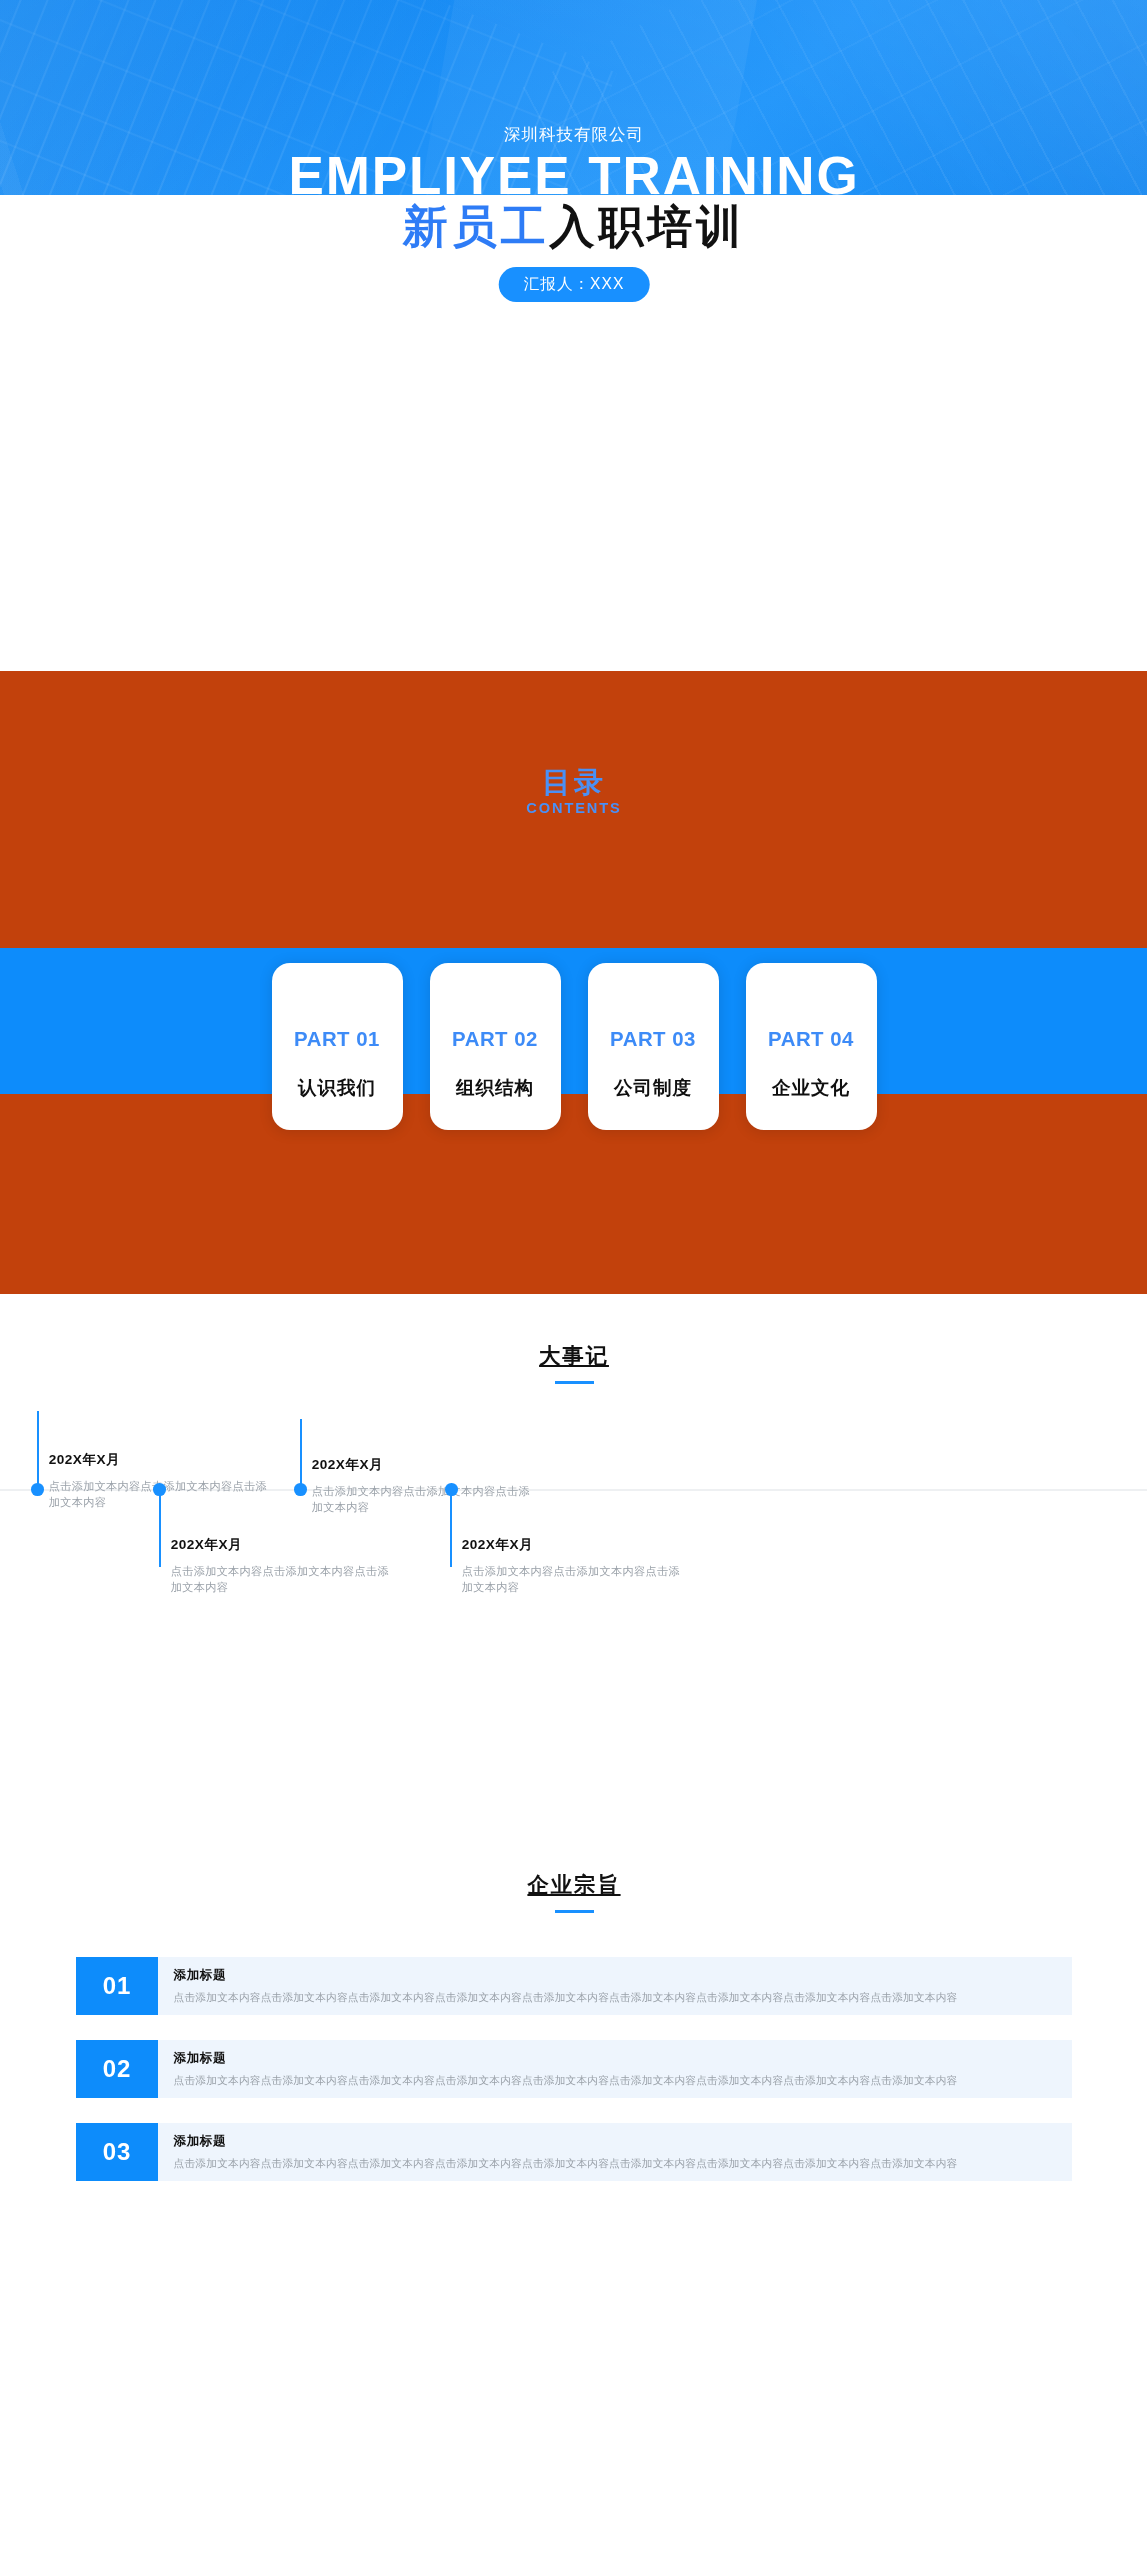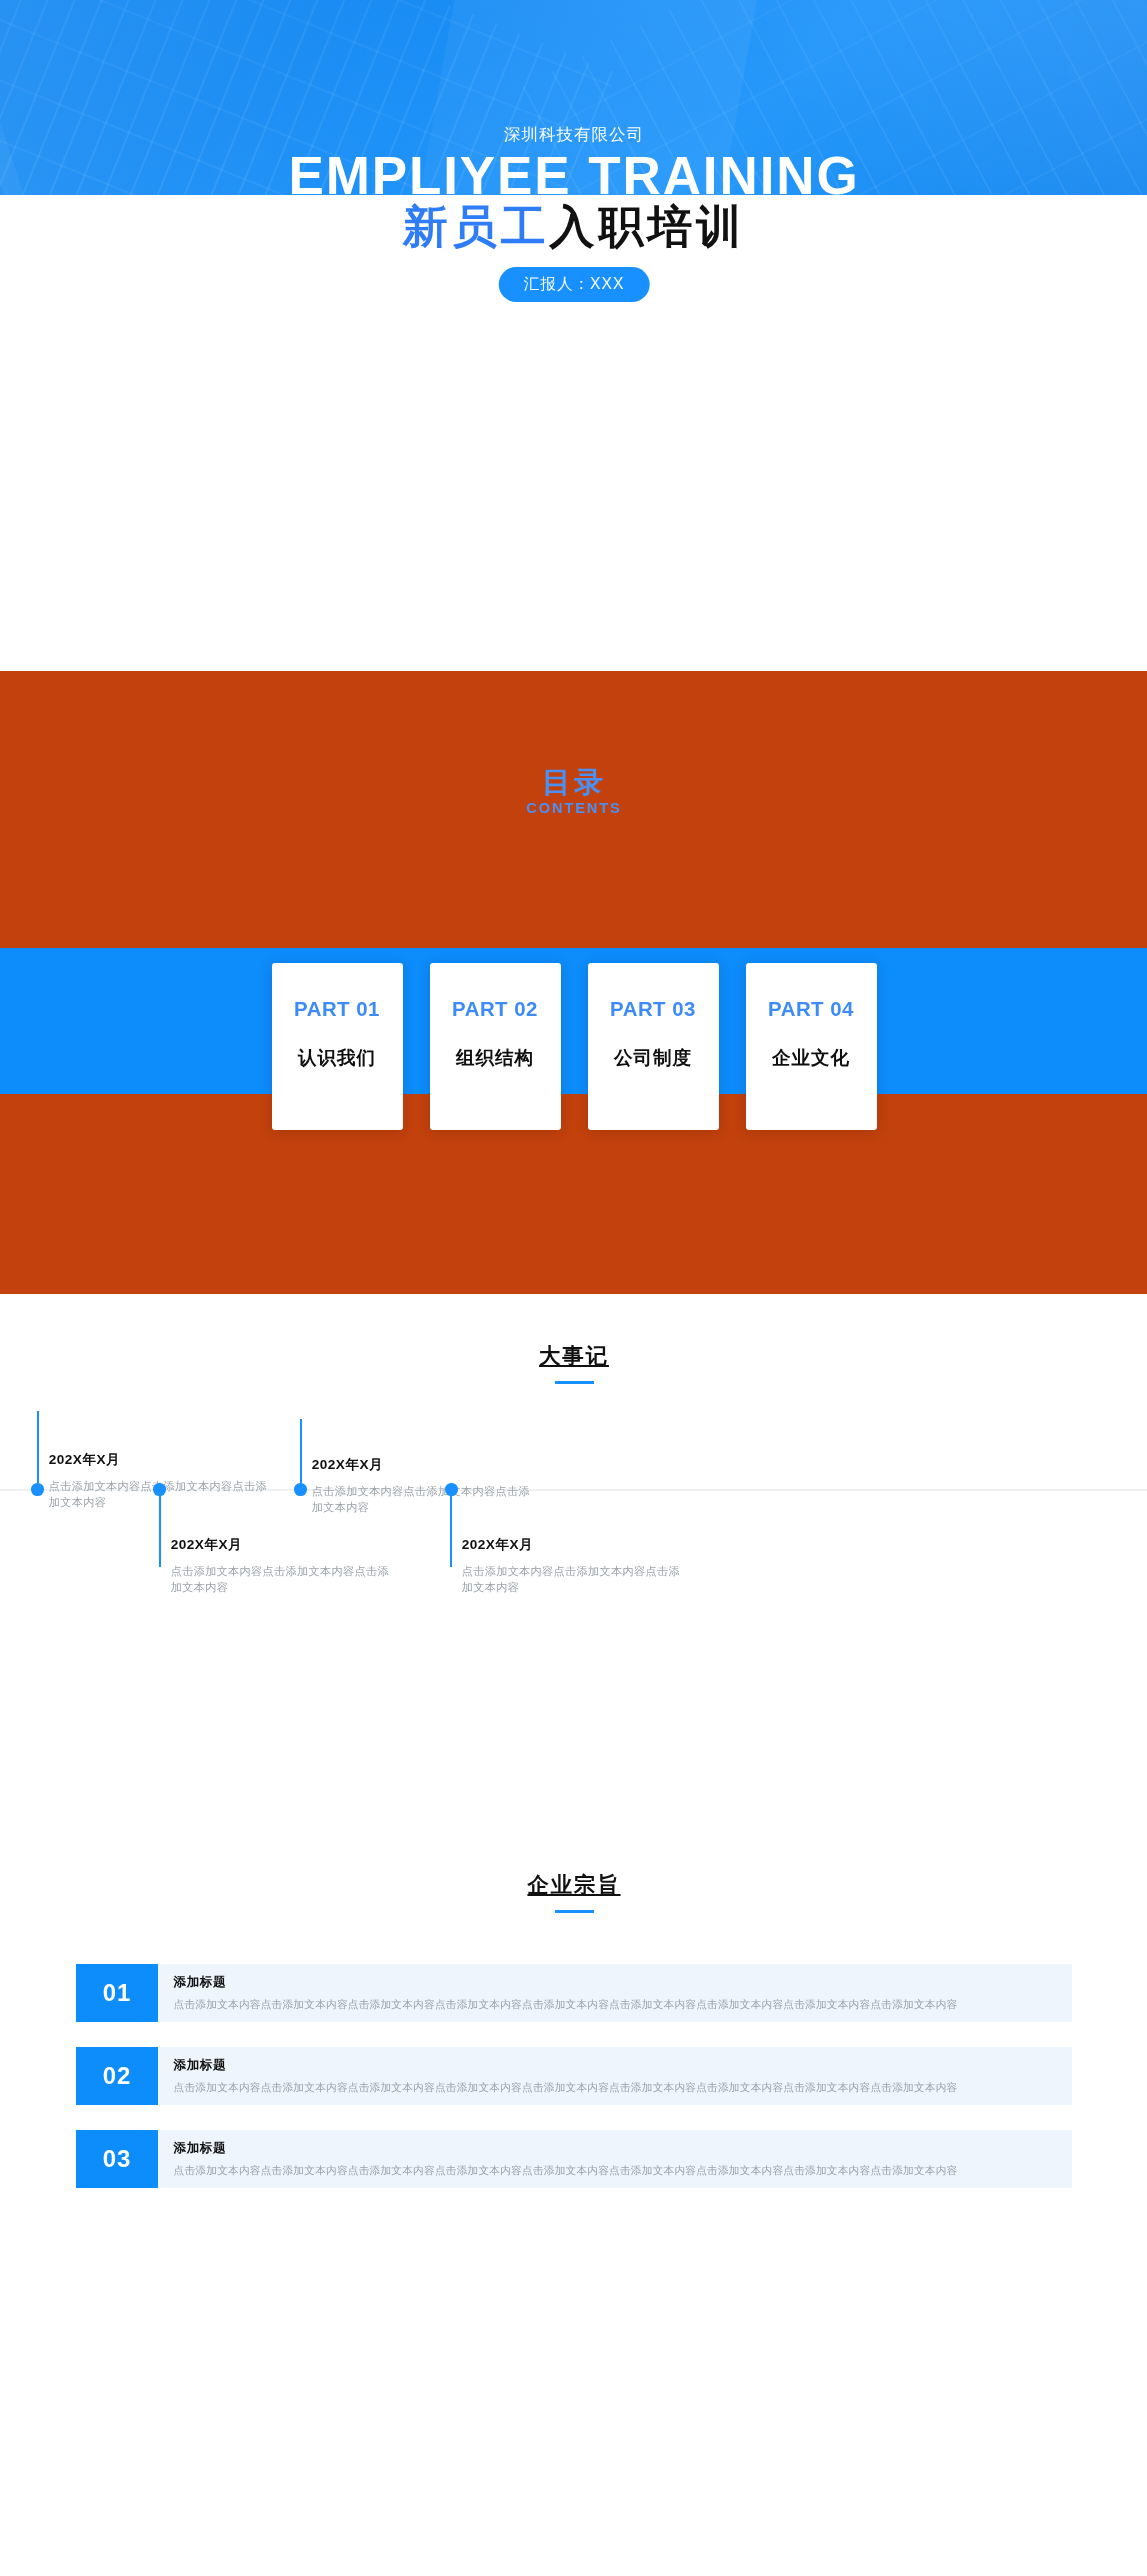--- a/index.html
+++ b/index.html
@@ -85,23 +85,23 @@
   .contents-title{
     position:absolute;top:-185px;left:0;width:1148px;text-align:center;
     color:#4a90f5;font-size:29px;font-weight:bold;letter-spacing:2.9px;
   }
   .contents-sub{
     position:absolute;top:-148px;left:0;width:1148px;text-align:center;
     color:#4a90f5;font-size:14.6px;font-weight:bold;letter-spacing:1.9px;
   }
   .cards{position:absolute;left:0;top:14.6px;width:1148px;display:flex;justify-content:center;gap:27px;}
   .card{
-    width:131px;height:167px;background:#fff;border-radius:3px;
+    width:131px;height:167px;background:#fff;border-radius:18px;
     box-shadow:0 1.9px 13.6px rgba(0,0,0,.13);
-    display:flex;flex-direction:column;align-items:center;
+    display:flex;flex-direction:column;justify-content:center;align-items:center;
     padding-top:35px;box-sizing:border-box;
   }
   .card .pnum{color:#3d8bf7;font-size:20.4px;font-weight:600;letter-spacing:0.5px;white-space:nowrap;}
   .card .ptitle{color:#0f0f0f;font-size:18.5px;font-weight:bold;margin-top:24px;letter-spacing:1px;white-space:nowrap;}
 
   
   .timeline-sec{position:relative;width:1148px;height:545px;background:#fff;overflow:hidden;}
   .sec-head{position:absolute;left:0;width:1148px;text-align:center;}
   .sec-head .t{color:#111;font-size:21.4px;font-weight:bold;letter-spacing:1.9px;text-decoration:underline;}
   .sec-head .bar{width:39px;height:2.9px;background:#1890ff;margin:10.7px auto 0;}
@@ -109,21 +109,21 @@
   .tl-dot{position:absolute;width:12.6px;height:12.6px;border-radius:50%;background:#1890ff;top:189px;}
   .tl-stem{position:absolute;width:1.9px;background:#1890ff;}
   .tl-box{position:absolute;width:238px;margin-top:36px;}
   .tl-box .date{color:#111;font-size:13.6px;font-weight:bold;letter-spacing:0.5px;margin:0 0 8.8px 0;}
   .tl-box .body{color:#9aa1a9;font-size:11.2px;line-height:16.5px;letter-spacing:0.3px;}
   .tl-box.above{text-align:left;padding-left:11.7px;box-sizing:border-box;}
   .tl-box.below{text-align:left;padding-left:11.7px;box-sizing:border-box;}
 
   
   .purpose-sec{position:relative;width:1148px;height:737px;background:#fff;overflow:hidden;}
-  .rows{position:absolute;left:76px;top:125px;width:996px;}
+  .rows{position:absolute;left:76px;top:118px;width:996px;}
   .row{display:flex;align-items:stretch;margin-bottom:25px;height:58px;}
   .row .num{
     width:82px;background:#0d8cfb;color:#fff;font-size:24px;font-weight:bold;
     display:flex;align-items:center;justify-content:center;letter-spacing:1px;flex:0 0 82px;
   }
   .row .txt{
     flex:1;background:#eef5fd;padding:8.8px 15.6px 7.8px 15.6px;box-sizing:border-box;
     display:flex;flex-direction:column;justify-content:center;
   }
   .row .txt .h{color:#111;font-size:12.6px;font-weight:bold;letter-spacing:0.5px;margin-bottom:5.8px;}

